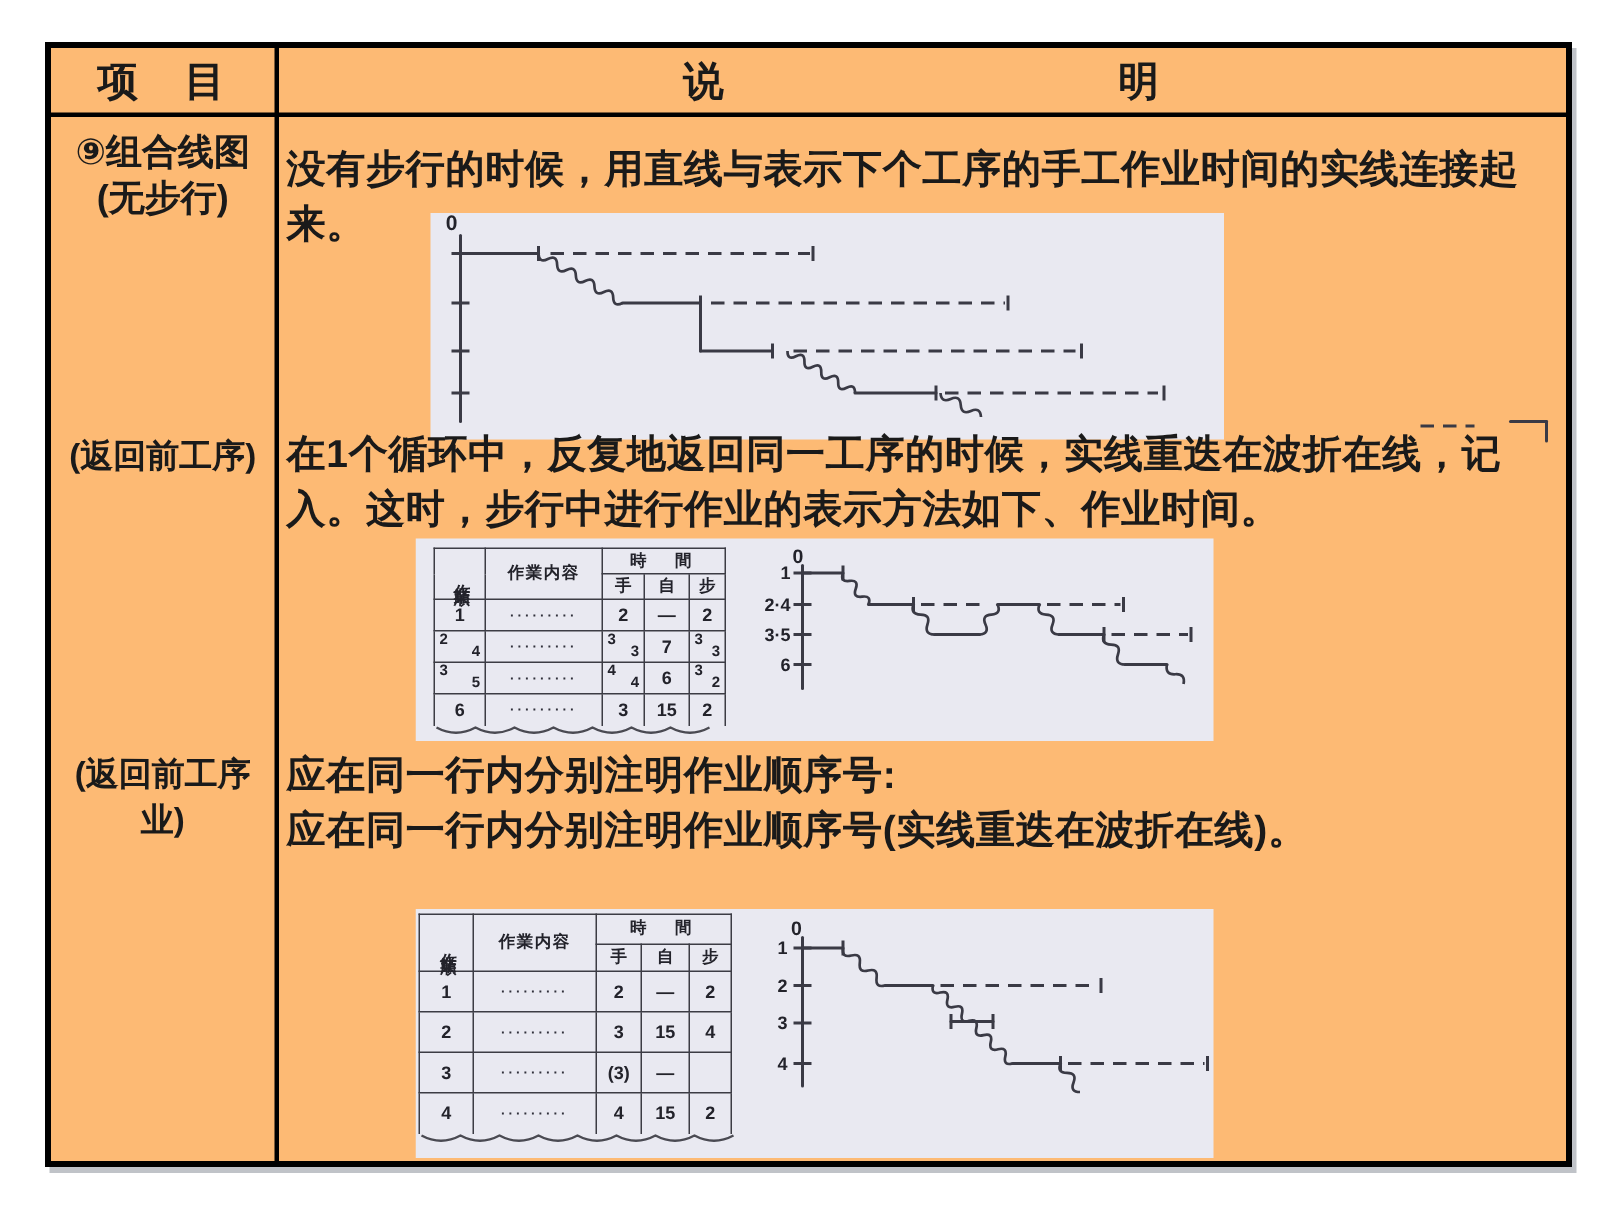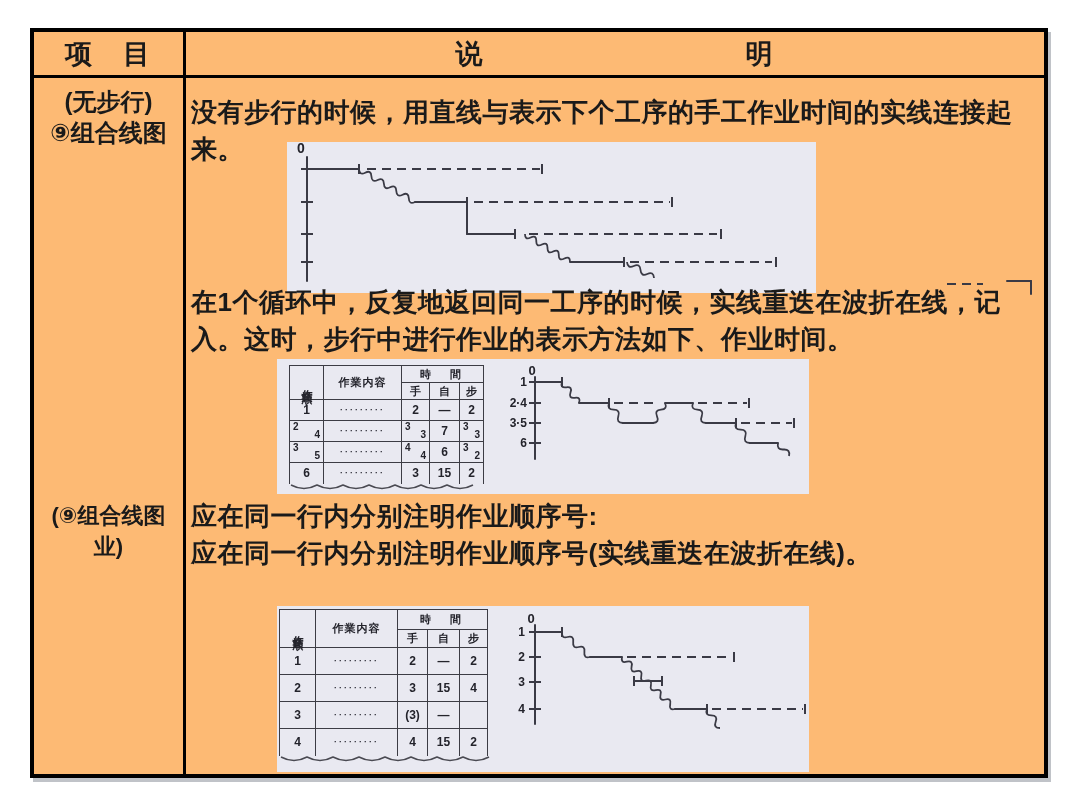--- a/index.html
+++ b/index.html
@@ -39,25 +39,28 @@
 
   <div class="hcell colA">
     <span>项　目</span>
   </div>
   <div class="hcell">
     <span>说　　　　　　　　　明</span>
   </div>
 
   <div class="body-cell colA">
     <div class="item-label big" style="top:8px">
+      <div>⑨组合线图</div>
       <div>(无步行)</div>
-      <div>⑨组合线图</div>
+    </div>
+    <div class="item-label" style="top:210px">
+      <div>(返回前工序)</div>
     </div>
     <div class="item-label" style="top:422px">
-      <div>(⑨组合线图</div>
+      <div>(返回前工序</div>
       <div>业)</div>
     </div>
   </div>
 
   <div class="body-cell">
 
     <div class="para" style="top:16px">
       <div>没有步行的时候，用直线与表示下个工序的手工作业时间的实线连接起</div>
       <div>来。</div>
     </div>

